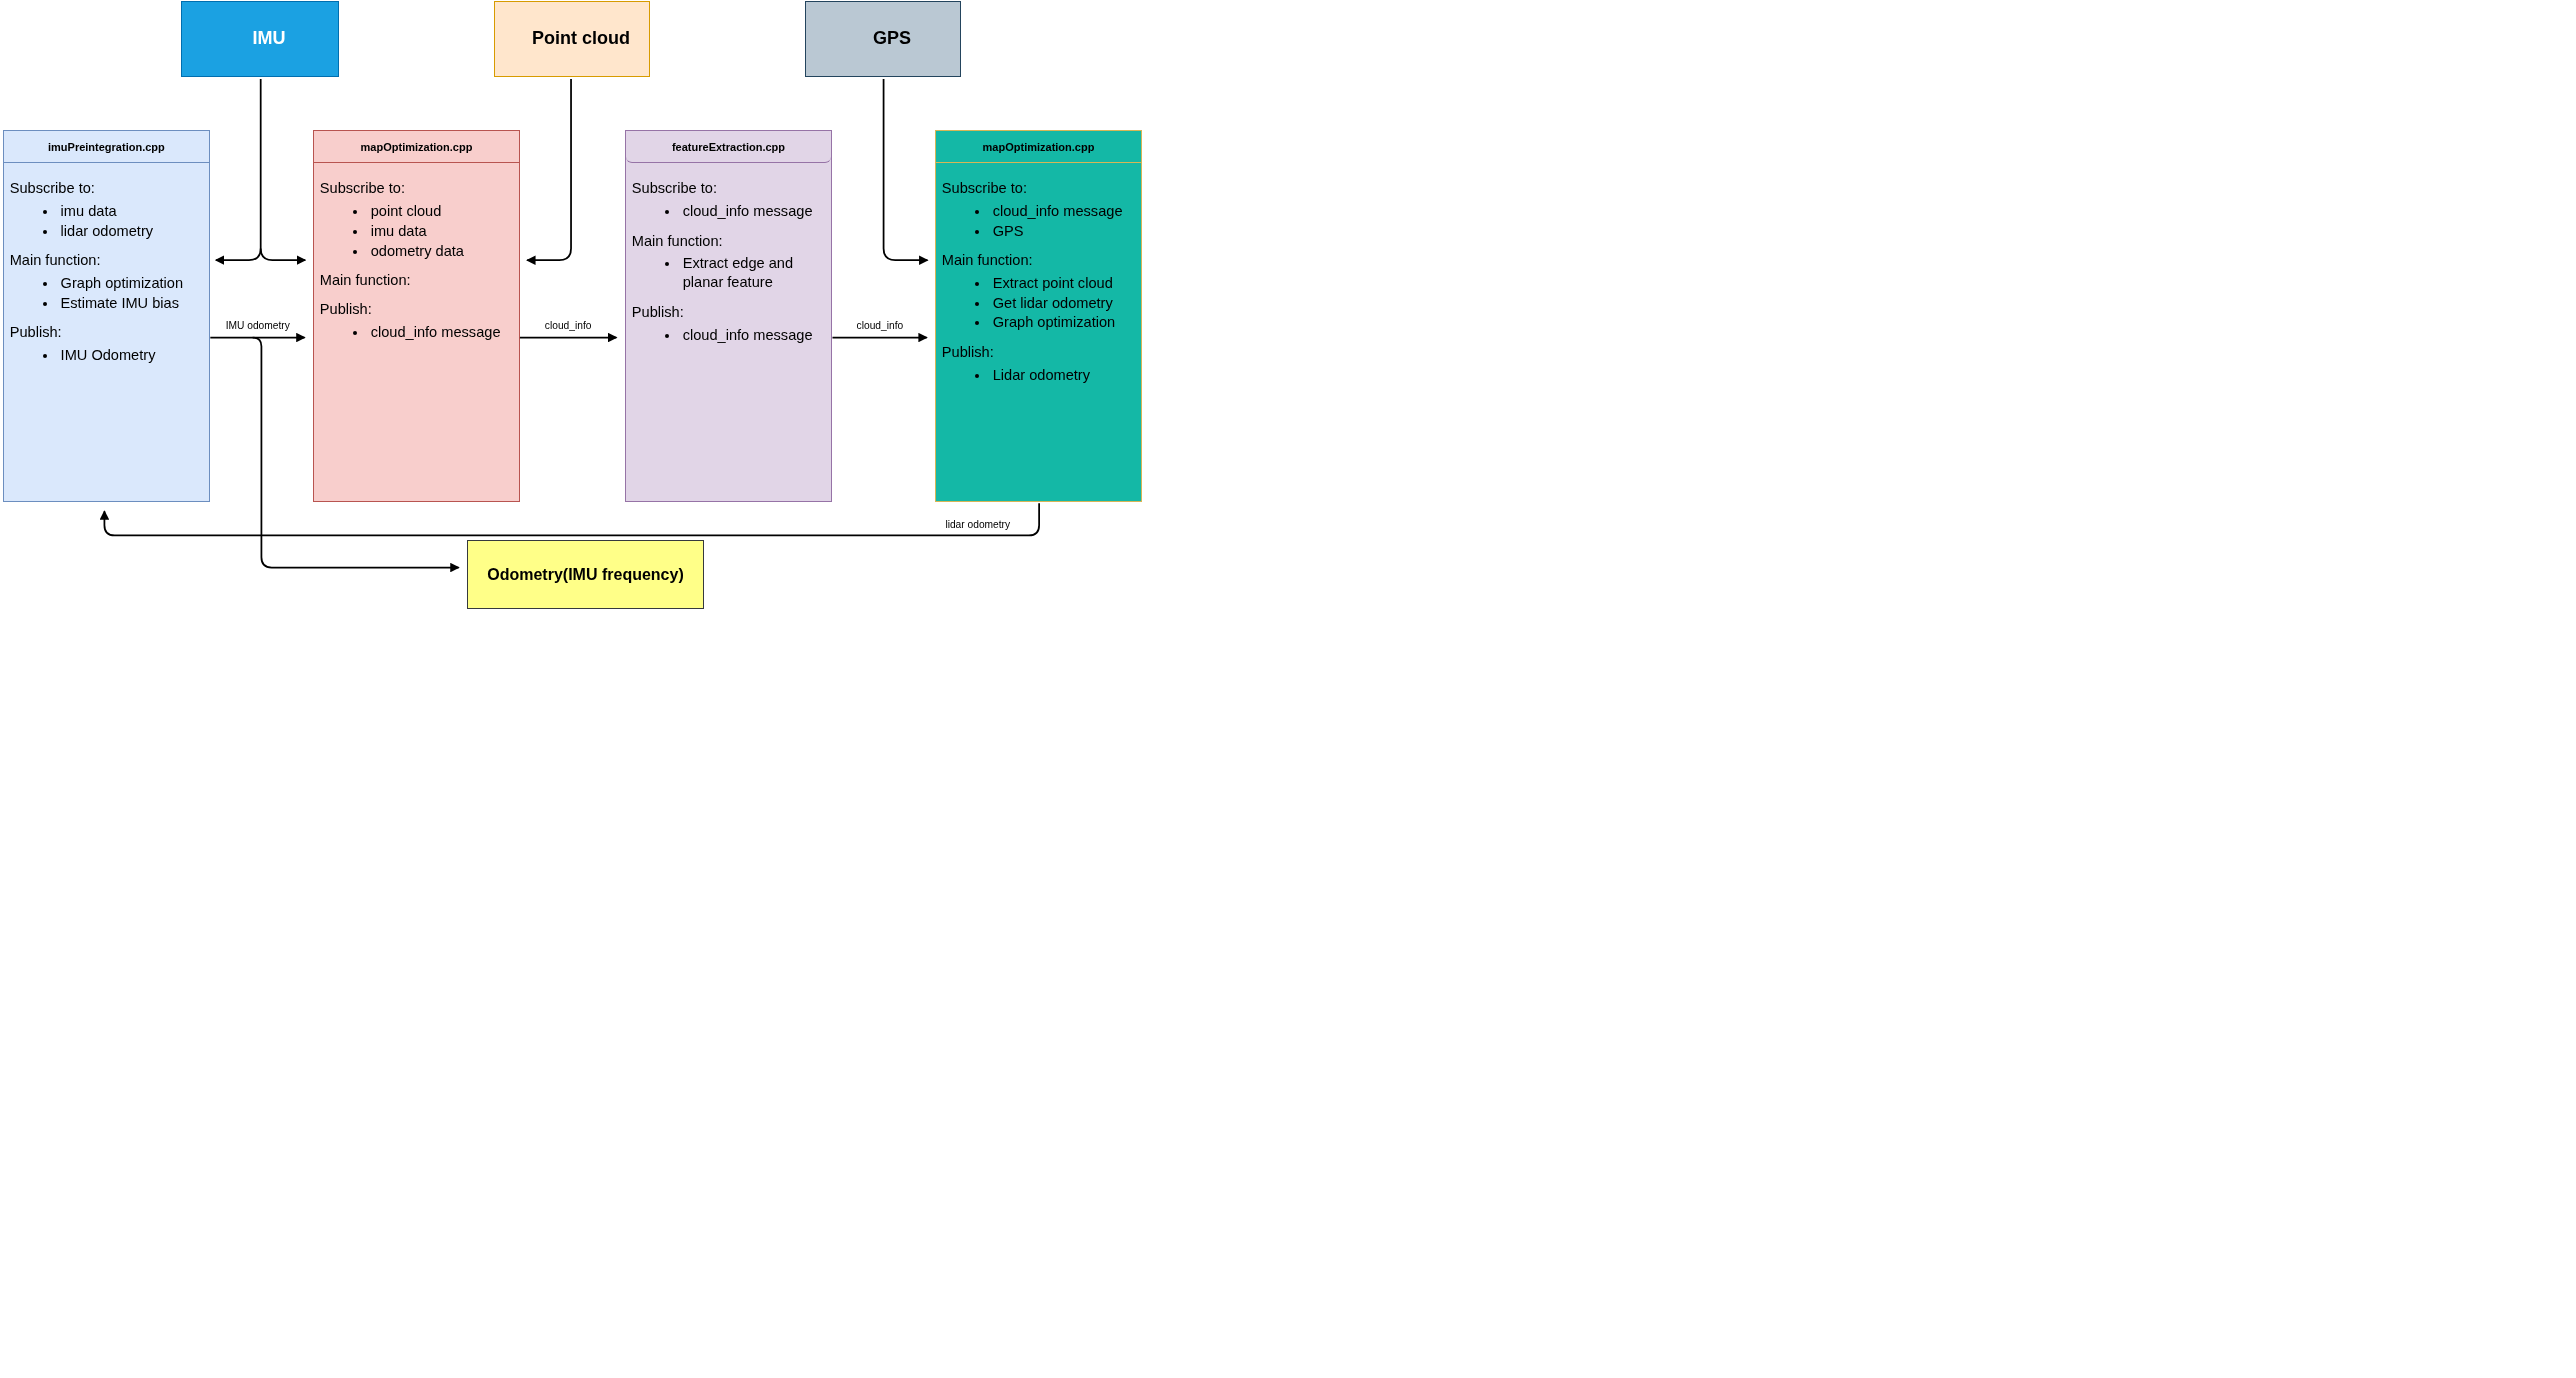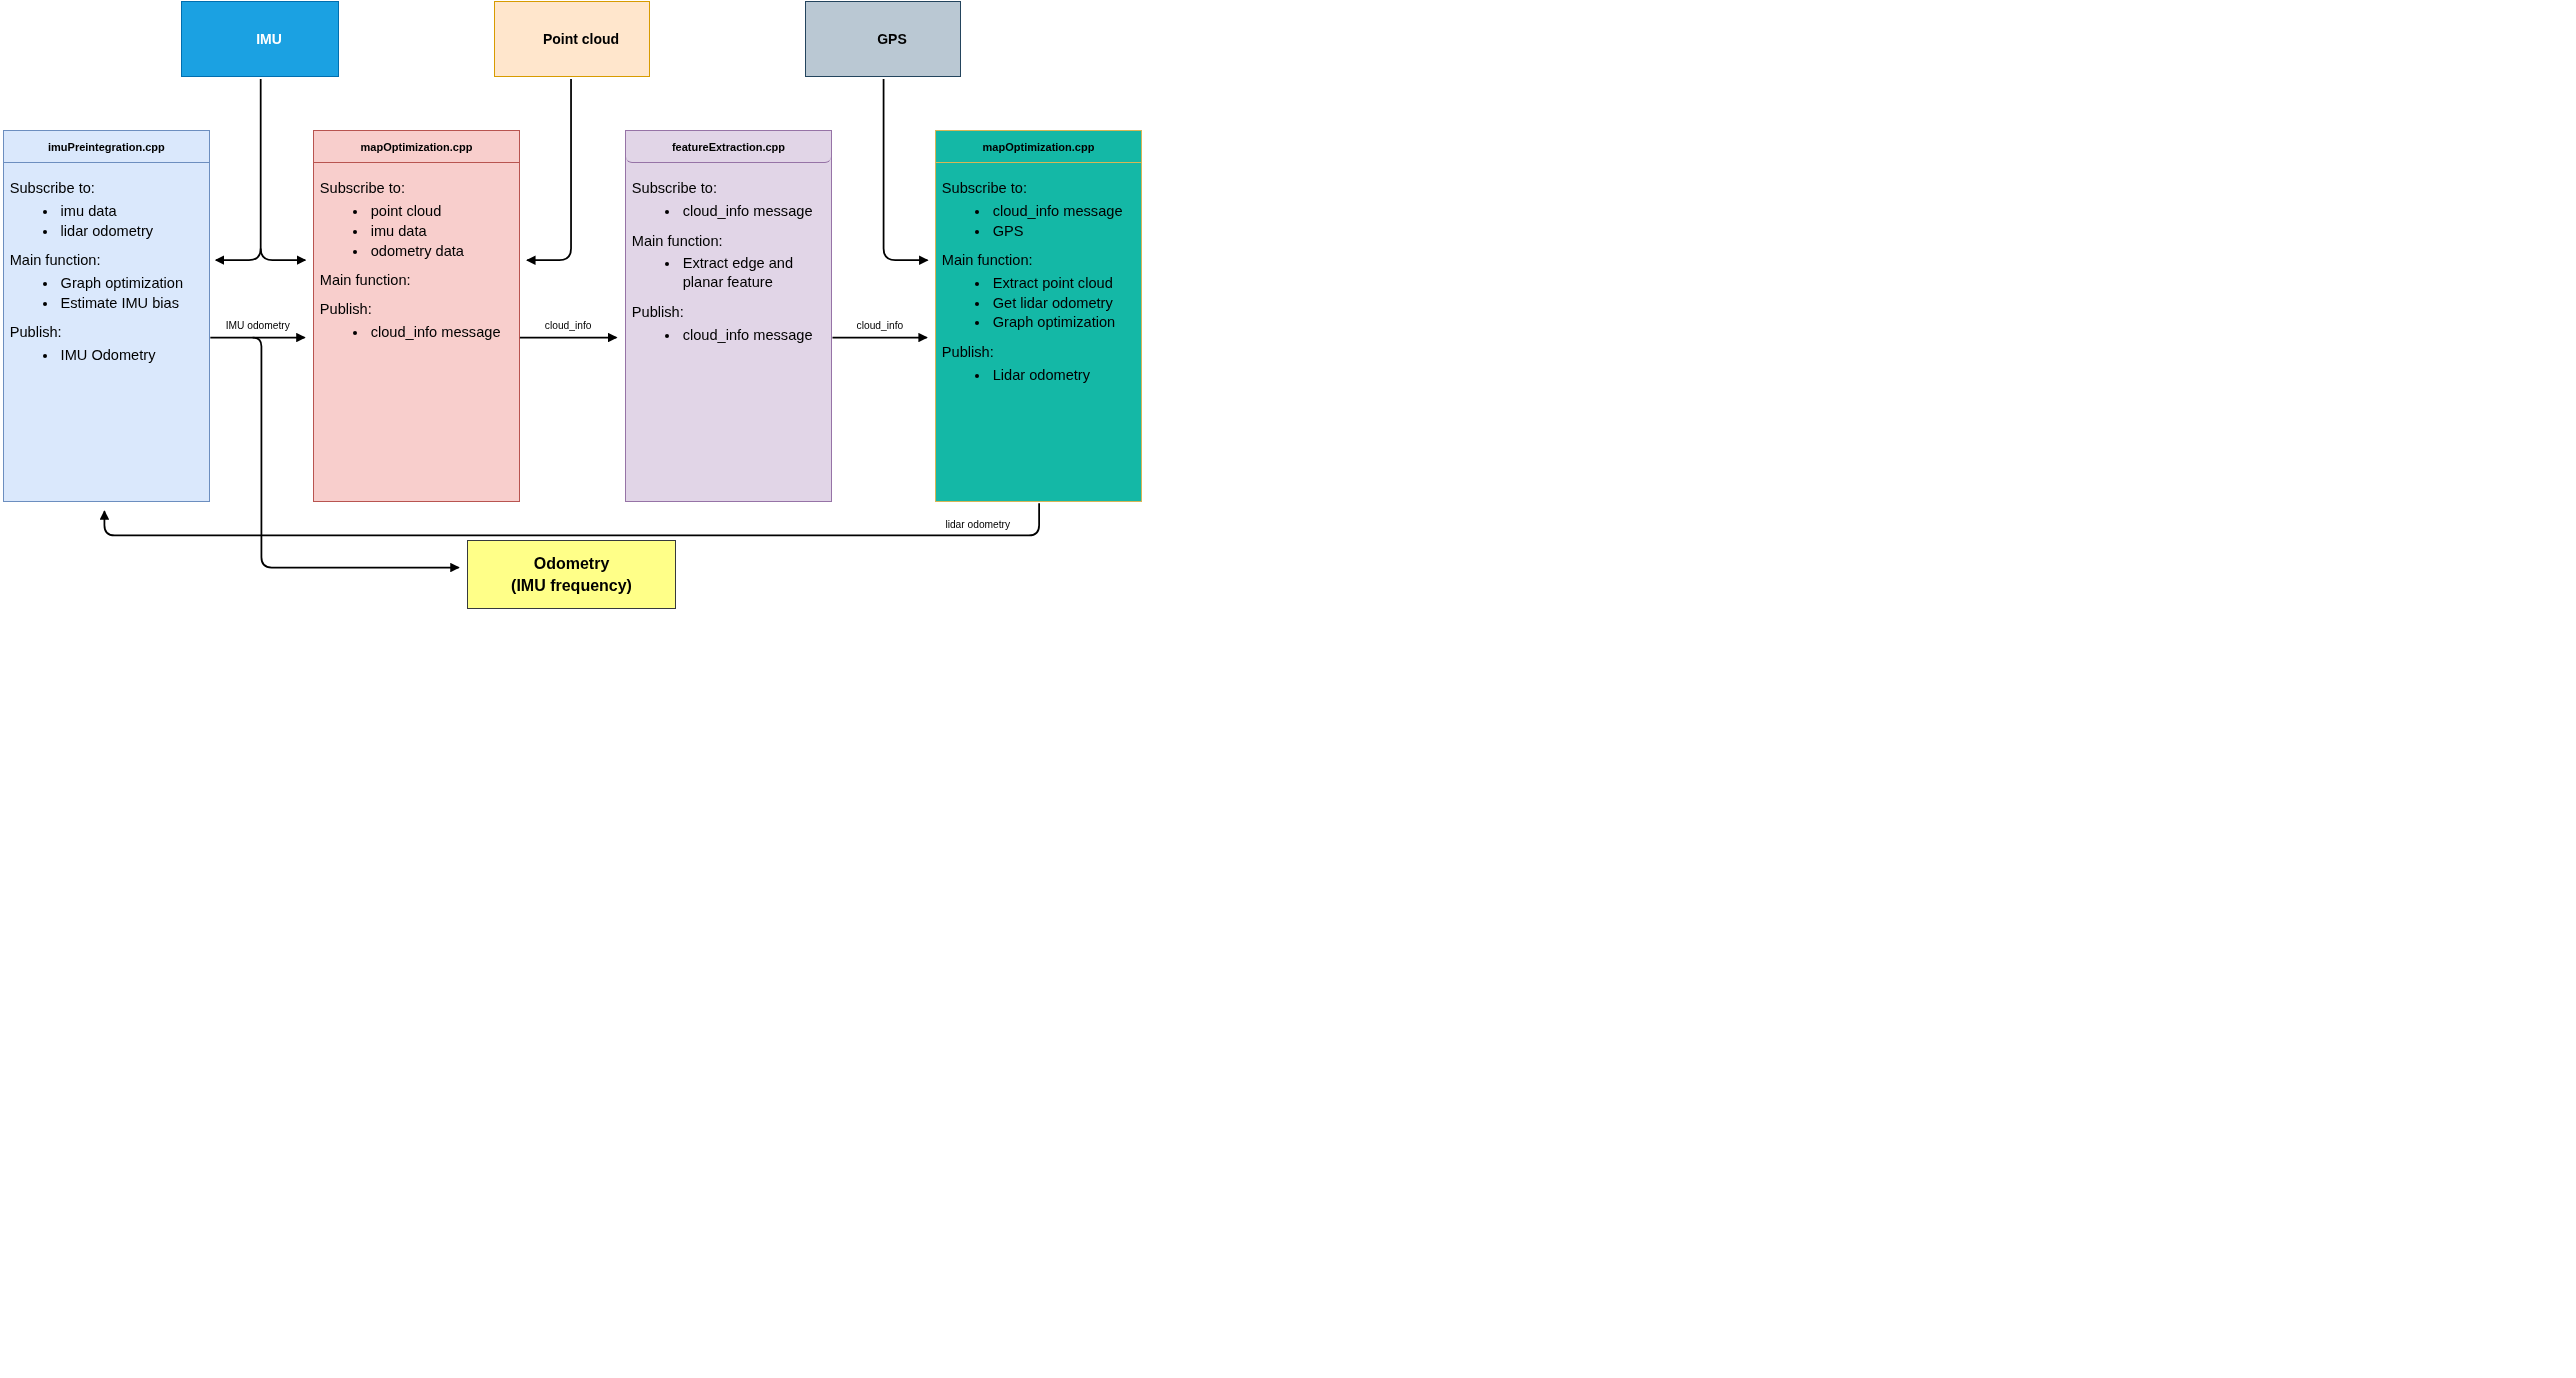--- a/index.html
+++ b/index.html
@@ -4,21 +4,21 @@
 <style>
   html,body{margin:0;padding:0;background:#ffffff;}
   #canvas{
     position:relative;width:1145px;height:613px;background:#ffffff;
     font-family:"Liberation Sans","DejaVu Sans",sans-serif;color:#000;
     overflow:hidden;
   }
   
   .src{
     position:absolute;top:0.7px;height:76px;display:flex;align-items:center;justify-content:center;
-    font-size:14px;font-weight:bold;box-sizing:border-box;padding-left:18px;
+    font-size:18px;font-weight:bold;box-sizing:border-box;padding-left:18px;
   }
   .src-imu{left:181px;width:158px;background:#1ba1e2;border:1.8px solid #006eaf;color:#ffffff;}
   .src-pc{left:494px;width:156px;background:#ffe6cc;border:1.8px solid #d79b00;color:#000;}
   .src-gps{left:805px;width:156px;background:#bac8d3;border:1.8px solid #23445d;color:#000;}
   
   .module{
     position:absolute;top:130px;width:207px;height:372px;box-sizing:border-box;
   }
   .m-blue  {background:#dae8fc;border:1.2px solid #6c8ebf;}
   .m-red   {background:#f8cecc;border:1.2px solid #b85450;}
@@ -32,23 +32,23 @@
   .m-red    .module-header{border-bottom:1.2px solid #b85450;}
   .m-purple .module-header{border-bottom:1.2px solid #9673a6;border-radius:6px;}
   .m-yellow .module-header{border-bottom:1.2px solid #d6b656;}
   .module-body{padding:4.4px 4.4px 0 5.8px;font-size:14.6px;}
   .module-body p{margin:10.2px 0 0 0;line-height:1.3;}
   .module-body p:first-child{margin-top:12px;}
   .module-body ul{margin:4px 0;padding:0 0 0 48px;}
   .module-body li{margin:0.7px 0;line-height:1.3;max-width:130px;padding-left:2.9px;}
   
   .out{
-    position:absolute;left:467px;top:540px;width:209px;height:69px;
+    position:absolute;left:467px;top:540px;width:237px;height:69px;
     background:#ffff88;border:1.9px solid #36393d;box-sizing:border-box;
-    display:flex;flex-direction:column;align-items:center;justify-content:center;
+    display:flex;flex-direction:row;align-items:center;justify-content:center;
     font-size:16px;font-weight:bold;line-height:1.35;text-align:center;
   }
   
   #edges{position:absolute;left:0;top:0;pointer-events:none;}
   #edges path{fill:none;stroke:#000000;stroke-width:2.4px;}
   #edges text{font-size:14px;fill:#000000;text-anchor:middle;}
 </style>
 </head>
 <body>
 

